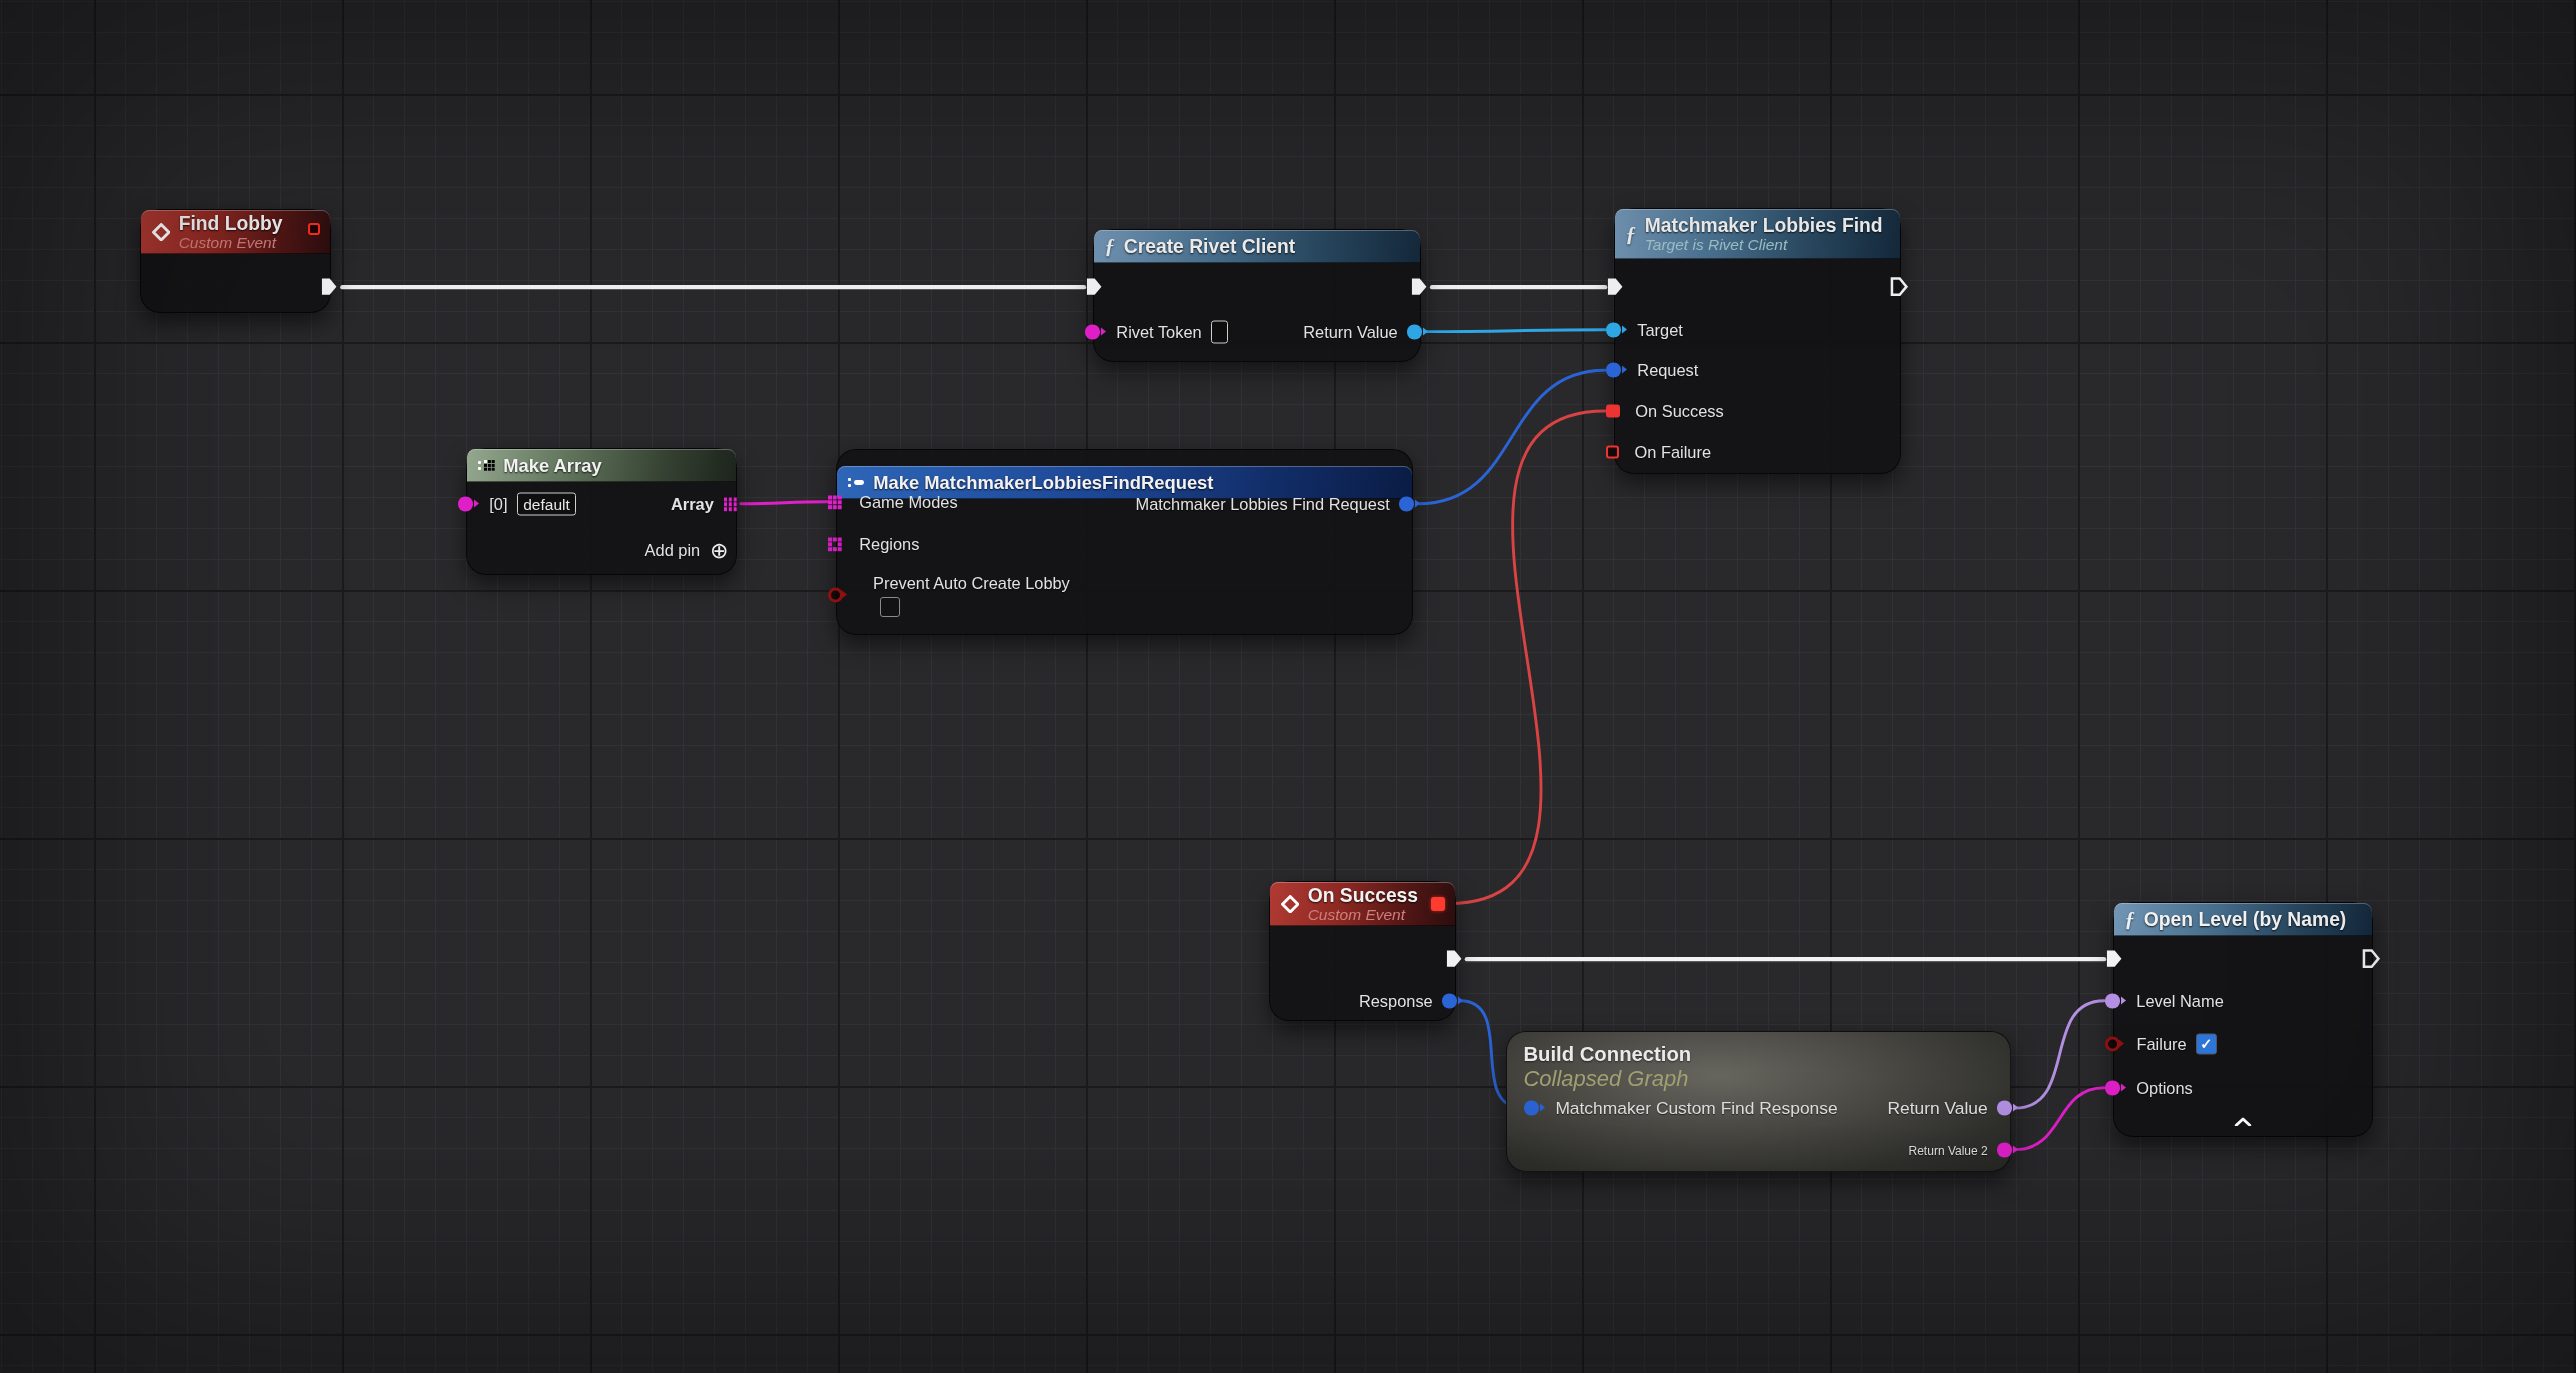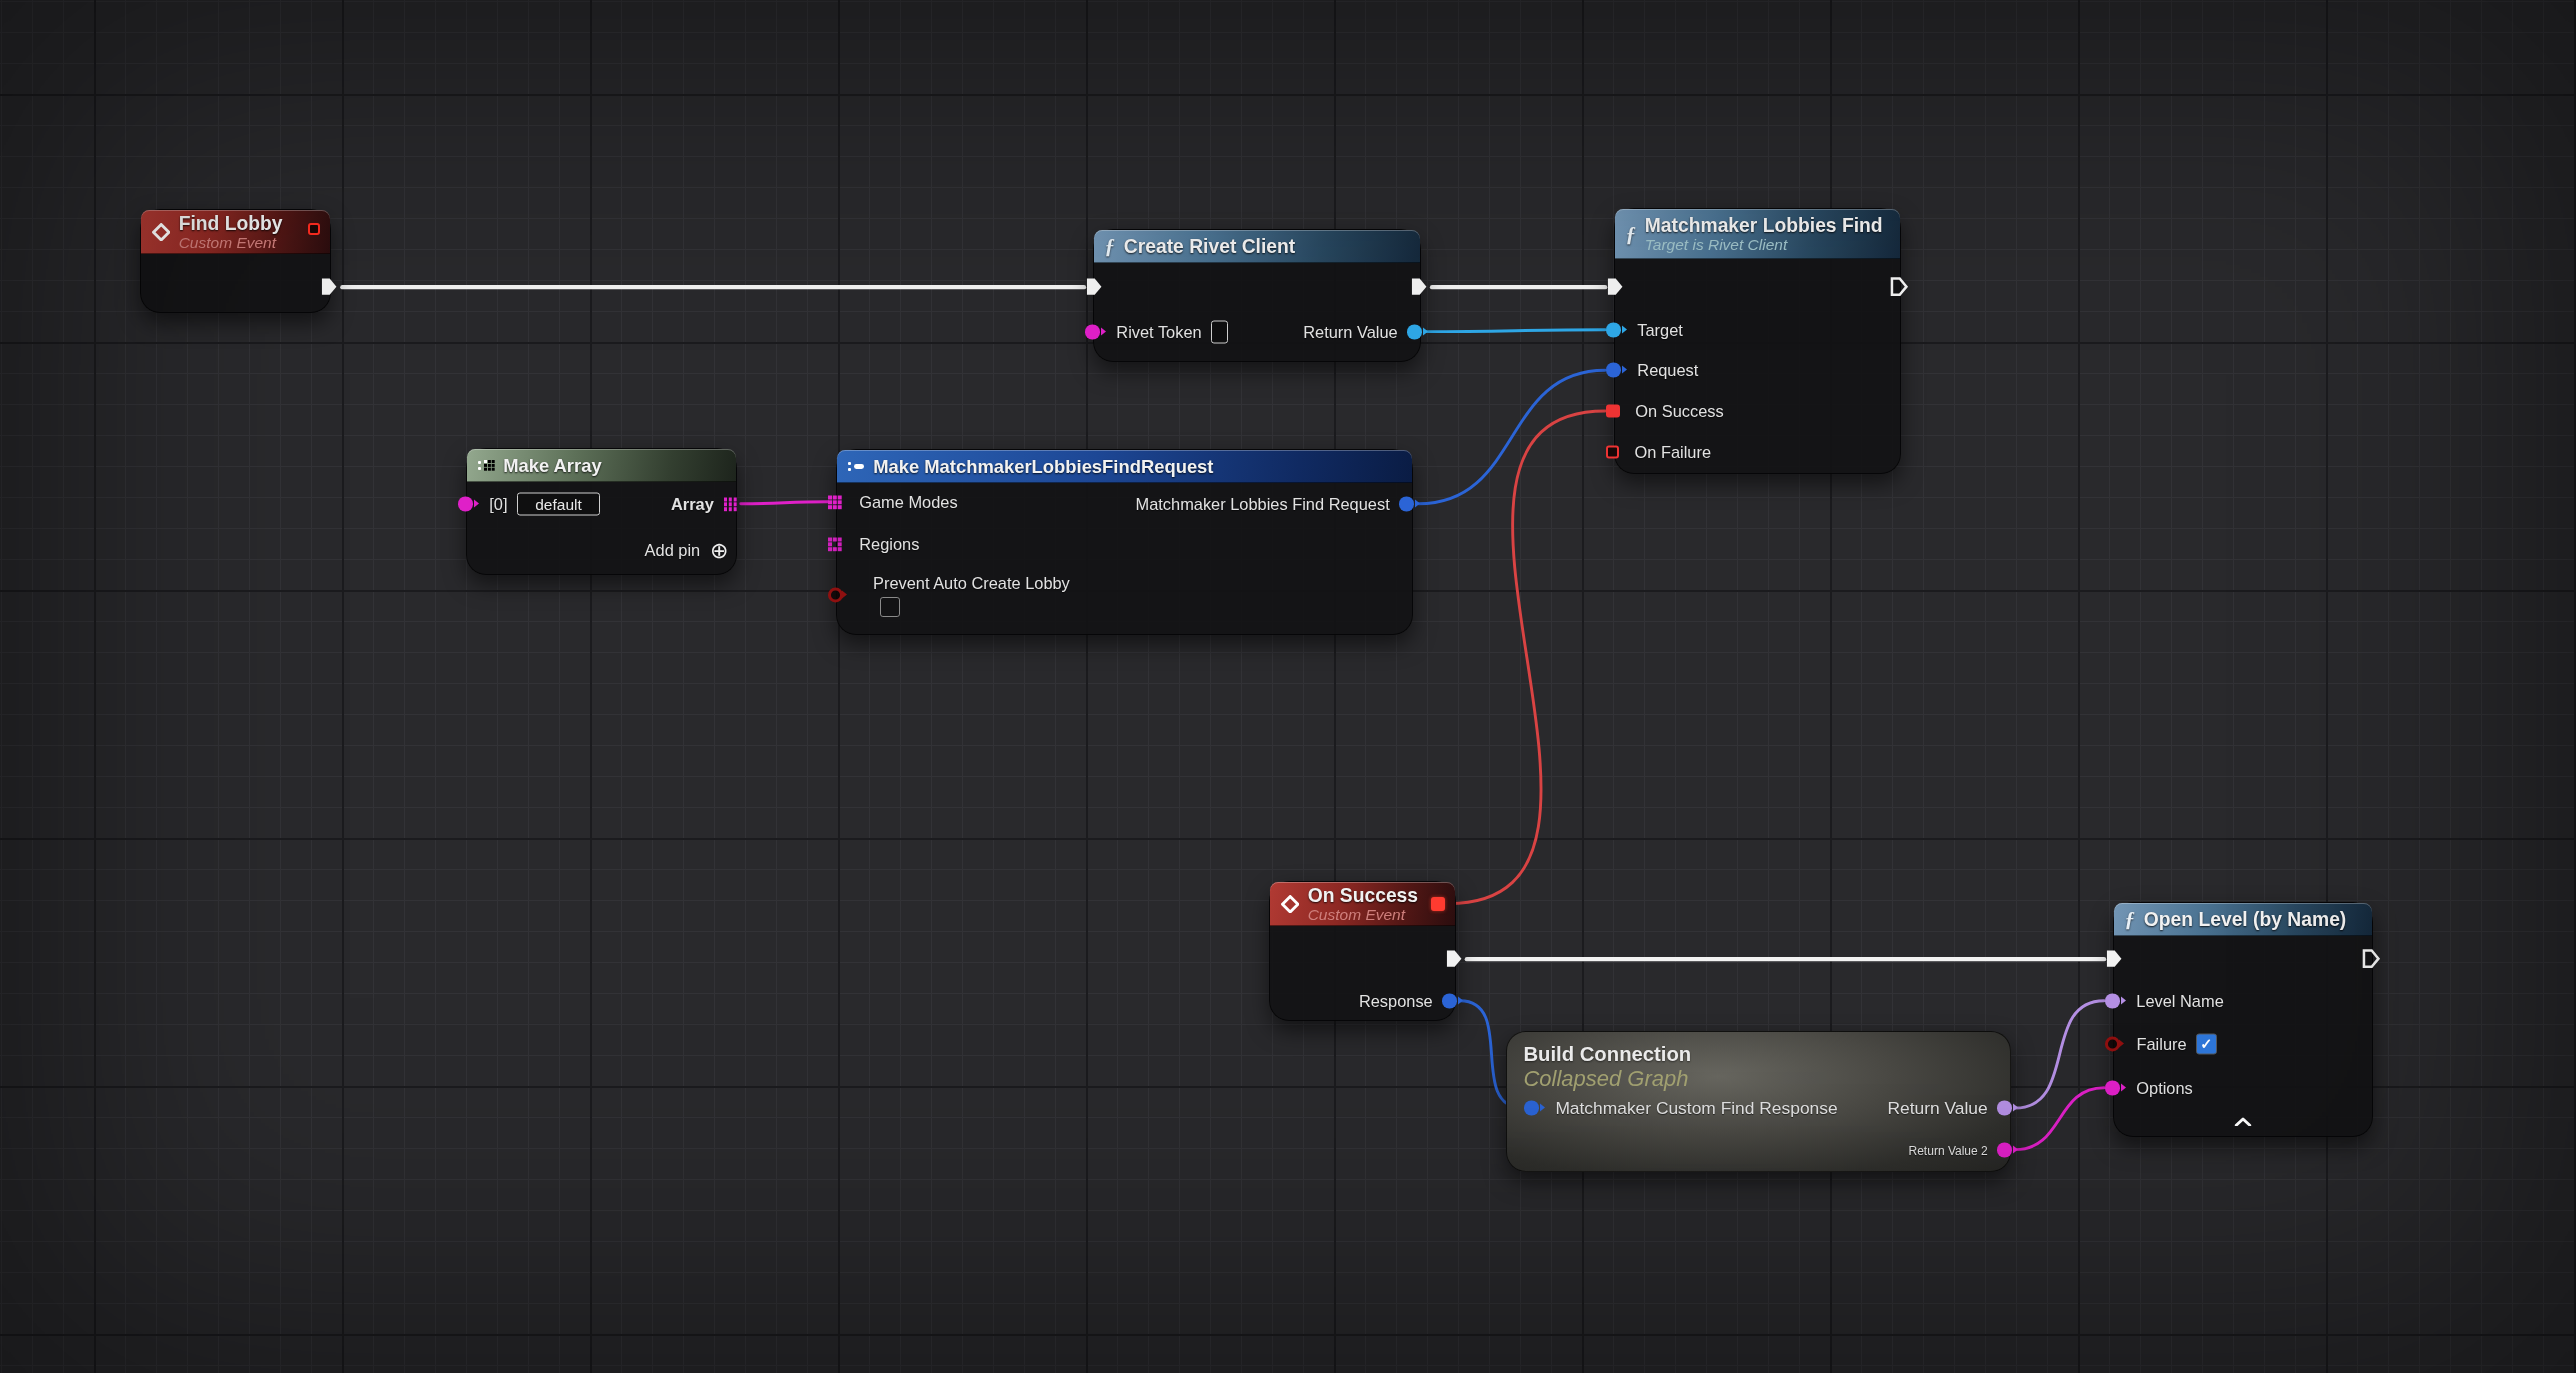--- a/index.html
+++ b/index.html
@@ -19,21 +19,21 @@
     box-shadow:inset 0 0 271px 68px rgba(0,0,0,0.42);}
   #wires{position:absolute;inset:0;z-index:1;}
   .node{position:absolute;z-index:2;background:rgba(19,19,21,0.94);
     border:1.5px solid rgba(0,0,0,0.65);border-radius:20px;
     box-shadow:0 9.7px 21px rgba(0,0,0,0.5);}
   .hdr{position:absolute;top:0;left:0;right:0;display:flex;align-items:center;
     gap:8.7px;padding:0 10.6px;border-radius:8.2px 8.2px 0 0;
     box-shadow:inset 0 1px 0 rgba(255,255,255,0.28), inset 0 -1px 0 rgba(0,0,0,0.5);}
   .hdr.event{background:linear-gradient(100deg,#b13a33 0%,#8d2823 38%,#531715 72%,#2b0d0e 100%);}
   .hdr.fn{background:linear-gradient(100deg,#7396b5 0%,#4a7291 35%,#28475f 70%,#15293c 100%);}
-  .hdr.struct{background:linear-gradient(100deg,#2e66b8 0%,#1d4795 45%,#102a62 80%,#0a1c44 100%);}
+  .hdr.struct{background:linear-gradient(100deg,#2e66b8 0%,#1d4795 45%,#102a62 80%,#0a1c44 100%);margin-top:16px;}
   .hdr.array{background:linear-gradient(100deg,#93a88e 0%,#5d7058 40%,#333f30 75%,#1d241c 100%);}
   .titlecol{display:flex;flex-direction:column;justify-content:center;line-height:1.12;}
   .title{font-size:19.3px;font-weight:bold;color:#f2f2f2;text-shadow:0 1px 1.9px rgba(0,0,0,0.8);white-space:nowrap;}
   .subtitle{font-size:15.5px;font-style:italic;white-space:nowrap;}
   .subtitle.event-sub{color:#cf7f7c;}
   .subtitle.fn-sub{color:#9fc2c9;}
   .ficon{font-size:21px;font-style:italic;font-family:"Liberation Serif",serif;
     color:#e8f0f6;text-shadow:0 1px 1.9px rgba(0,0,0,0.7);font-weight:bold;}
   .row{position:absolute;display:flex;align-items:center;gap:9.7px;height:29px;transform:translateY(-50%);}
   .row.left{left:-8.7px;}
@@ -50,21 +50,21 @@
   .p-square{width:13.5px;height:13.5px;border-radius:2.9px;background:currentColor;margin-right:5.8px;}
   .p-square.hollow{width:8.7px;height:8.7px;background:#160808;border:2.9px solid currentColor;}
   .p-grid{position:relative;width:13.5px;height:13.5px;margin-right:7.7px;}
   .p-grid::before{content:"";position:absolute;left:0;top:0;width:3.9px;height:3.9px;background:currentColor;
     box-shadow:4.8px 0,9.7px 0,0 4.8px,4.8px 4.8px,9.7px 4.8px,0 9.7px,4.8px 9.7px,9.7px 9.7px;}
   .p-grid.hollow::before{box-shadow:4.8px 0,9.7px 0,0 4.8px,9.7px 4.8px,0 9.7px,4.8px 9.7px,9.7px 9.7px;background:currentColor;opacity:.92;}
   .delegate{position:absolute;width:14.5px;height:14.5px;border-radius:2.9px;}
   .delegate.filled{background:#ff3b30;box-shadow:0 0 3.9px rgba(255,60,40,.6);}
   .delegate.hollow{width:8.7px;height:8.7px;background:#1d0706;border:2.9px solid #ff2c20;}
   .textbox{height:21px;border:1.5px solid #cfcfcf;border-radius:2.9px;background:rgba(8,8,8,0.45);
-    color:#e8e8e8;font-size:15.5px;line-height:21px;padding:0 17px;}
+    color:#e8e8e8;font-size:15.5px;line-height:21px;padding:0 5px;}
   .textbox.empty{width:14.5px;padding:0;}
   .checkbox{width:20.3px;height:20.3px;border:1.5px solid #8a8a8a;border-radius:2.9px;background:#121214;box-sizing:border-box;}
   .checkbox.checked{background:#2e76d9;border-color:#53585e;display:flex;align-items:center;justify-content:center;}
   .checkbox.checked::after{content:"✓";color:#fff;font-size:14.5px;font-weight:bold;line-height:1;}
   .addpin-icon{font-size:22px;color:#efefef;line-height:1;}
   .collapsed-node{background:radial-gradient(ellipse at 42% 32%, #686760 0%, #4a4944 42%, #2f2f2c 78%, #262624 100%);}
   .bc-titleblock{position:absolute;left:16.4px;top:9.7px;line-height:1.2;}
   .bc-title{font-size:20.3px;font-weight:bold;color:#ececec;text-shadow:0 1px 1.9px rgba(0,0,0,.5);}
   .bc-sub{font-size:22px;font-style:italic;color:#a3a272;}
   .chevron-btn{position:absolute;left:50%;transform:translateX(-50%);bottom:5.8px;cursor:pointer;}

